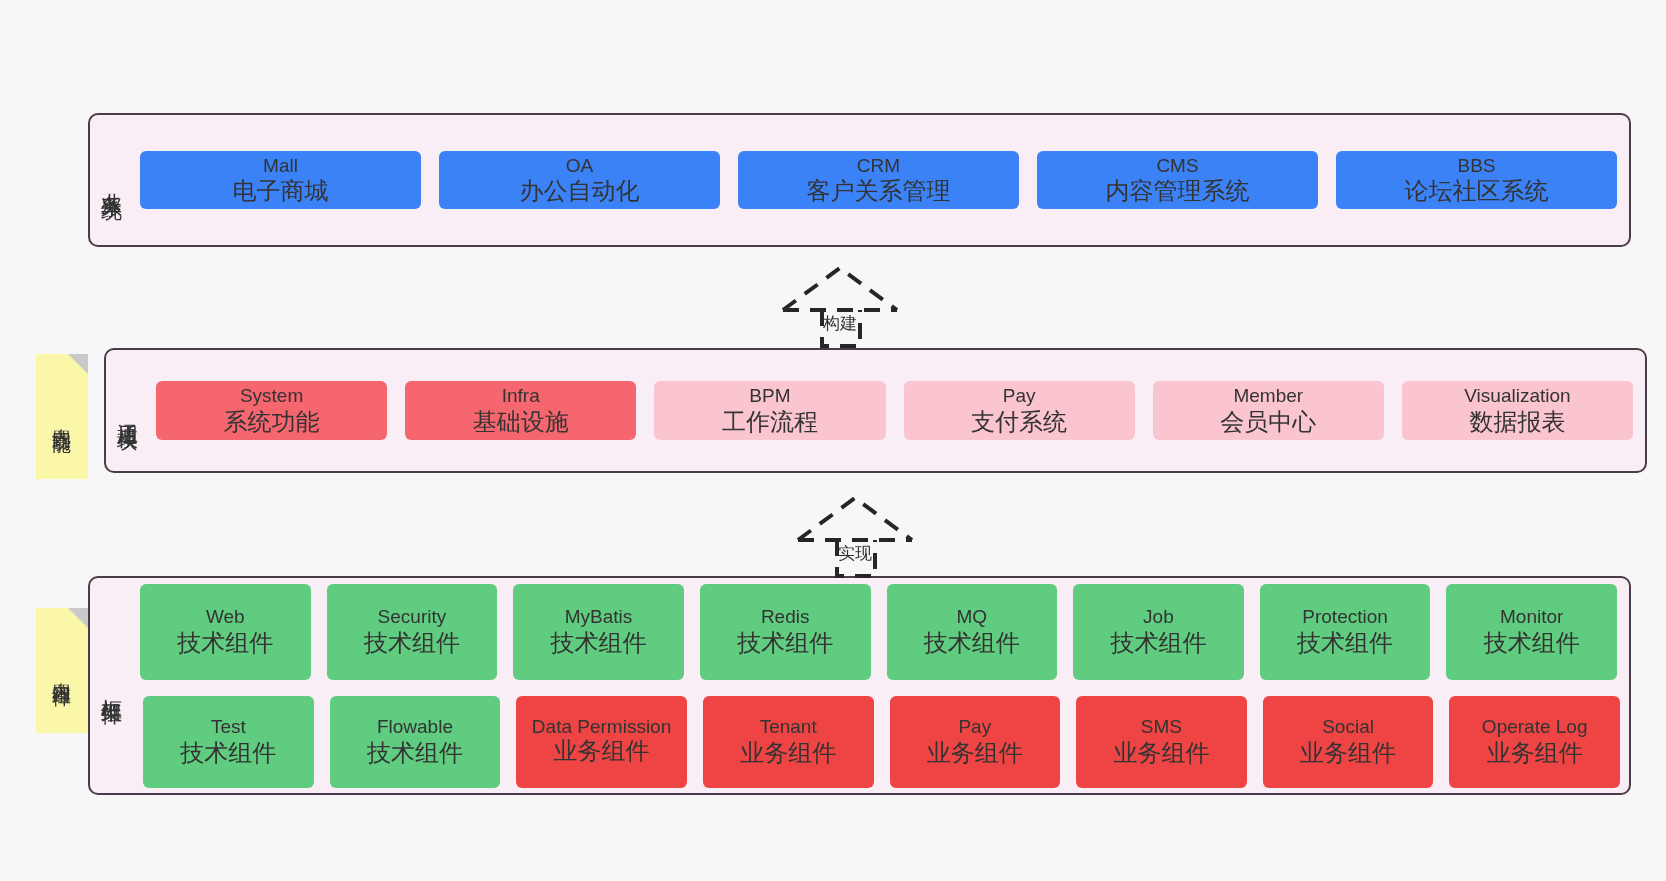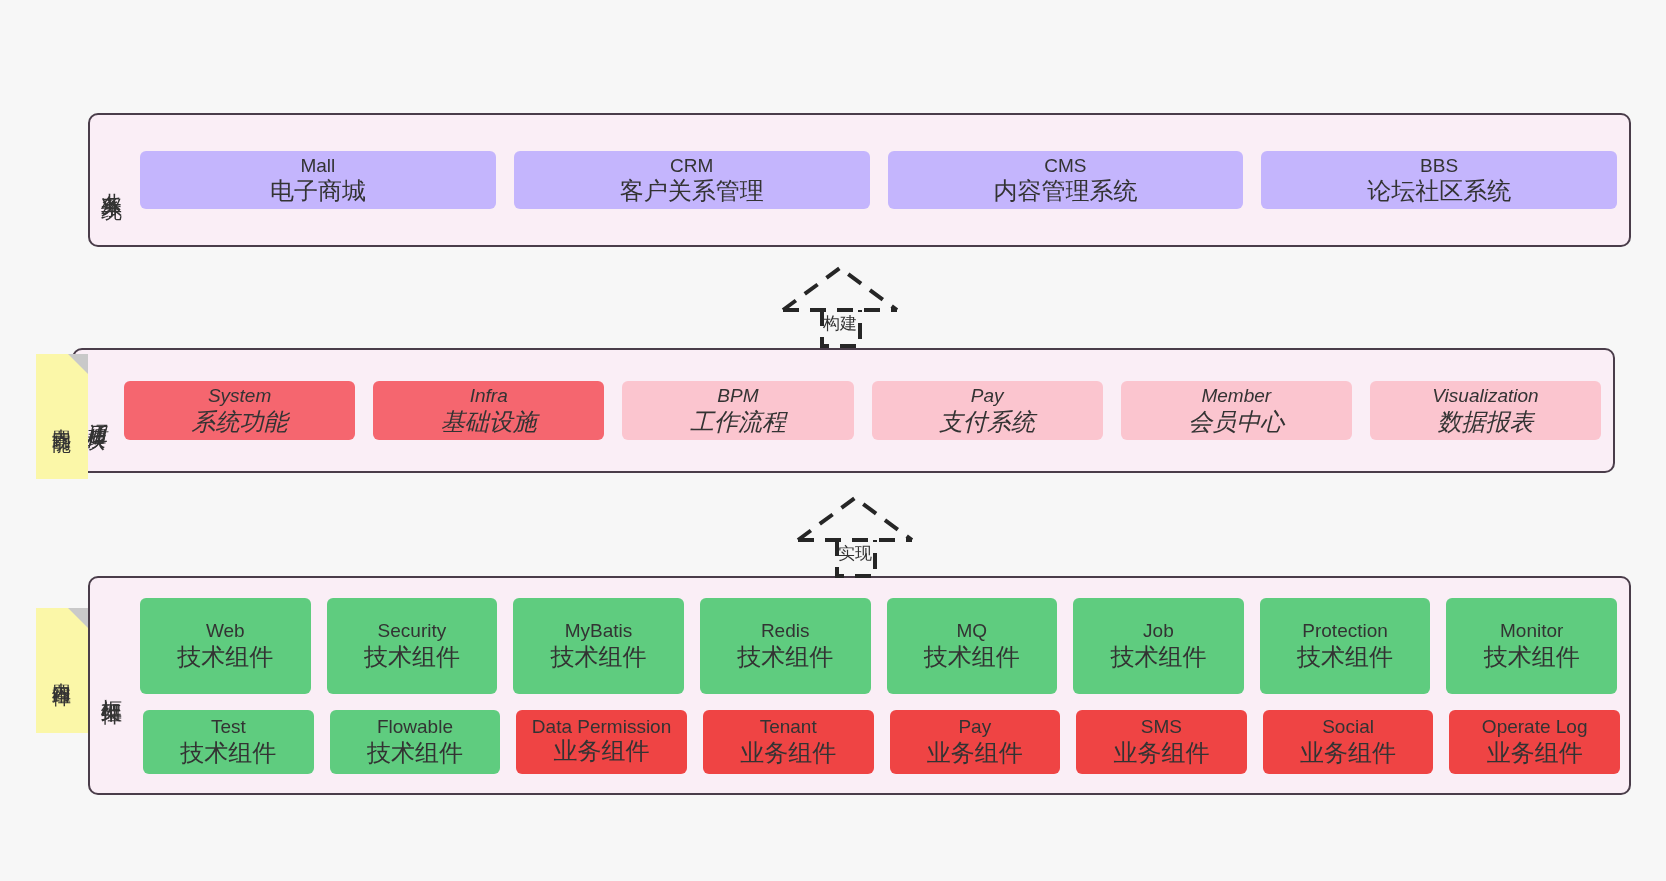--- a/index.html
+++ b/index.html
@@ -64,21 +64,21 @@
     align-items:center;
     justify-content:center;
     text-align:center;
     box-sizing:border-box;
     padding:4px 6px;
     line-height:1.18;
   }
   .node .t1{font-size:19px;}
   .node .t2{font-size:24px;}
 
-  .blue{background:#c4b5fd;}
+  .blue{background:#3b82f6;}
   .red{background:#f5666f;}
   .pink{background:#fbc5cf;}
   .green{background:#5fcc7f;}
   .lgreen{background:#ef4444;}
 
   
   .sticky{
     position:absolute;
     background:#fbf7a8;
     box-sizing:border-box;
@@ -126,20 +126,24 @@
 
 <div id="stage">
 
   <div class="layer" id="layer-business" style="left:88px;top:113px;width:1543px;height:134px;">
     <div class="layer-title">业务系统</div>
     <div class="layer-body" style="gap:18px;padding-left:6px;">
 
       <div class="node blue">
         <span class="t1">Mall</span>
         <span class="t2">电子商城</span>
+      </div>
+      <div class="node blue">
+        <span class="t1">OA</span>
+        <span class="t2">办公自动化</span>
       </div>
       <div class="node blue">
         <span class="t1">CRM</span>
         <span class="t2">客户关系管理</span>
       </div>
       <div class="node blue">
         <span class="t1">CMS</span>
         <span class="t2">内容管理系统</span>
       </div>
       <div class="node blue">
@@ -156,21 +160,21 @@
       <polyline points="57,48 57,84 95,84 95,48" fill="none" stroke="#262626" stroke-width="4" stroke-dasharray="16,11" stroke-linecap="butt"></polyline>
     </svg>
     <span class="alabel">构建</span>
   </div>
 
   <div class="sticky" id="sticky-common" style="left:36px;top:354px;width:52px;height:125px;">
     <span class="fold"></span>
     <span>内置功能</span>
   </div>
 
-  <div class="layer" id="layer-common" style="left:72px;top:348px;width:1543px;height:125px;font-style:italic;">
+  <div class="layer" id="layer-common" style="left:104px;top:348px;width:1543px;height:125px;">
     <div class="layer-title">通用模块</div>
     <div class="layer-body" style="gap:18px;padding-left:6px;">
 
       <div class="node red">
         <span class="t1">System</span>
         <span class="t2">系统功能</span>
       </div>
       <div class="node red">
         <span class="t1">Infra</span>
         <span class="t2">基础设施</span>
@@ -240,21 +244,21 @@
         <div class="node green">
           <span class="t1">Protection</span>
           <span class="t2">技术组件</span>
         </div>
         <div class="node green">
           <span class="t1">Monitor</span>
           <span class="t2">技术组件</span>
         </div>
       </div>
 
-      <div class="row" style="height:64px;margin-left:6px;">
+      <div class="row" style="height:92px;margin-left:6px;">
         <div class="node green">
           <span class="t1">Test</span>
           <span class="t2">技术组件</span>
         </div>
         <div class="node green">
           <span class="t1">Flowable</span>
           <span class="t2">技术组件</span>
         </div>
         <div class="node lgreen">
           <span class="t1" style="line-height:1.05;">Data Permission</span>

